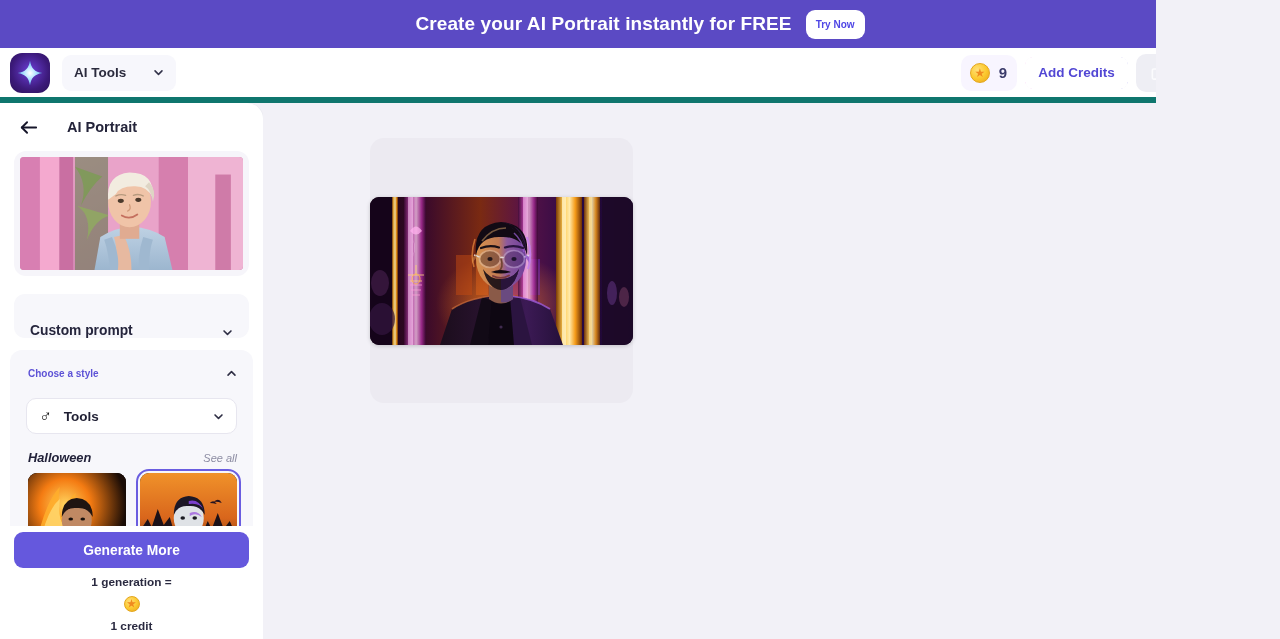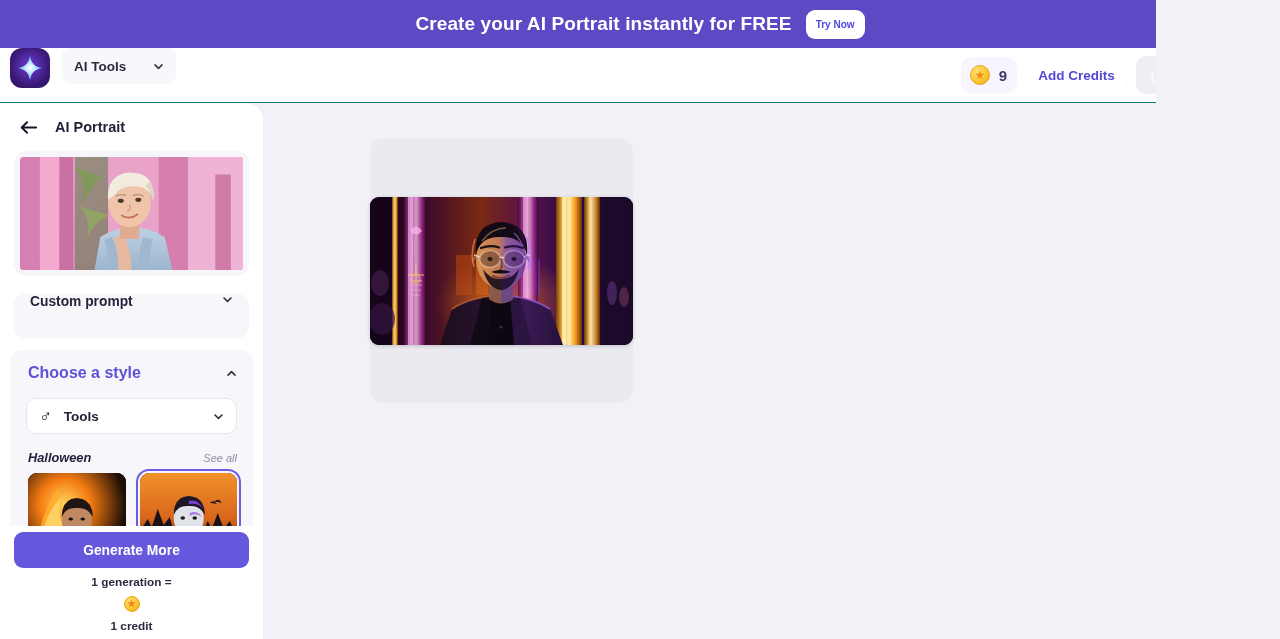--- a/index.html
+++ b/index.html
@@ -34,22 +34,22 @@
     background: #4e3fb4;
     display: flex; align-items: center; justify-content: center;
     cursor: pointer; border: none;
   }
   .promo-close svg { display:block; }
 
   
   .app-header {
     position: absolute; left: 0; top: 48px; width: 1280px; height: 55px;
     background: #ffffff;
-    display: flex; 
-    border-bottom: 1px solid #0f766e;
+    display: flex; align-items: center;
+    border-bottom: 6px solid #0f766e;
   }
   .logo {
     margin-left: 10px;
     width: 40px; height: 40px; border-radius: 12px;
     background: radial-gradient(circle at 50% 45%, #6b3ed6 0%, #3c1a7a 62%, #2a1157 100%);
     position: relative; overflow: hidden; flex: none;
   }
   .logo .spark {
     position: absolute; left: 50%; top: 50%; transform: translate(-50%,-50%);
     width: 26px; height: 26px;
@@ -98,51 +98,51 @@
   .download-btn .label { font-size: 14.5px; font-weight: bold; color: #fbfbfd; }
 
   
   .sidebar {
     position: absolute; left: 0; top: 103px; width: 263px; height: 536px;
     background: #ffffff; border-top-right-radius: 16px;
     box-shadow: 1px 0 0 #ececf2;
     overflow: hidden;
   }
   .side-head {
-    height: 48px; display: flex; align-items: center; gap: 16px; padding-left: 18px;
+    height: 48px; display: flex; align-items: center; gap: 28px; padding-left: 18px;
   }
   .back-arrow { width: 21px; height: 21px; cursor: pointer; flex:none; }
   .side-title { font-size: 14.5px; font-weight: bold; color: #24243a; }
 
   .source-card {
     margin: 0 14px; height: 125px; border-radius: 12px;
     background: #f6f5fa; padding: 6px 6px; display:flex; align-items:center; justify-content:center;
     overflow:hidden;
   }
   .source-img {
     width: 100%; height: 100%; border-radius: 4px; overflow: hidden;
     position: relative; background: #e2a7c8;
   }
 
   .collapse-row {
     margin: 18px 14px 0; height: 44px; border-radius: 11px;
-    background: #f7f7fb; display: flex; align-items: flex-start;
+    background: #f7f7fb; display: flex; align-items: flex-end;
     justify-content: space-between; padding: 0 16px; cursor: pointer;
   }
   .collapse-row .ttl { font-size: 13.8px; font-weight: bold; color: #25253c; }
 
   .style-panel {
     margin: 12px 10px 0; border-radius: 12px; background: #f7f7fb;
     padding: 12px 8px 10px;
   }
   .style-head {
     display: flex; align-items: center; justify-content: space-between;
     padding: 0 8px 0 10px; height: 22px; cursor: pointer;
   }
-  .style-head .ttl { font-size: 16px; font-weight: bold; color: #5d52d6; }
+  .style-head .ttl { font-size: 10px; font-weight: bold; color: #5d52d6; }
 
   .gender-select {
     margin: 14px 8px 0; height: 36px; border-radius: 10px;
     background: #ffffff; border: 1px solid #e7e6ef;
     display: flex; align-items: center; padding: 0 12px; cursor: pointer;
   }
   .gender-sym { font-size: 17px; color: #111; margin-right: 12px; line-height: 1; }
   .gender-label { font-size: 13.5px; font-weight: bold; color: #1f1f33; }
   .gender-select .chev { margin-left: auto; }
 

